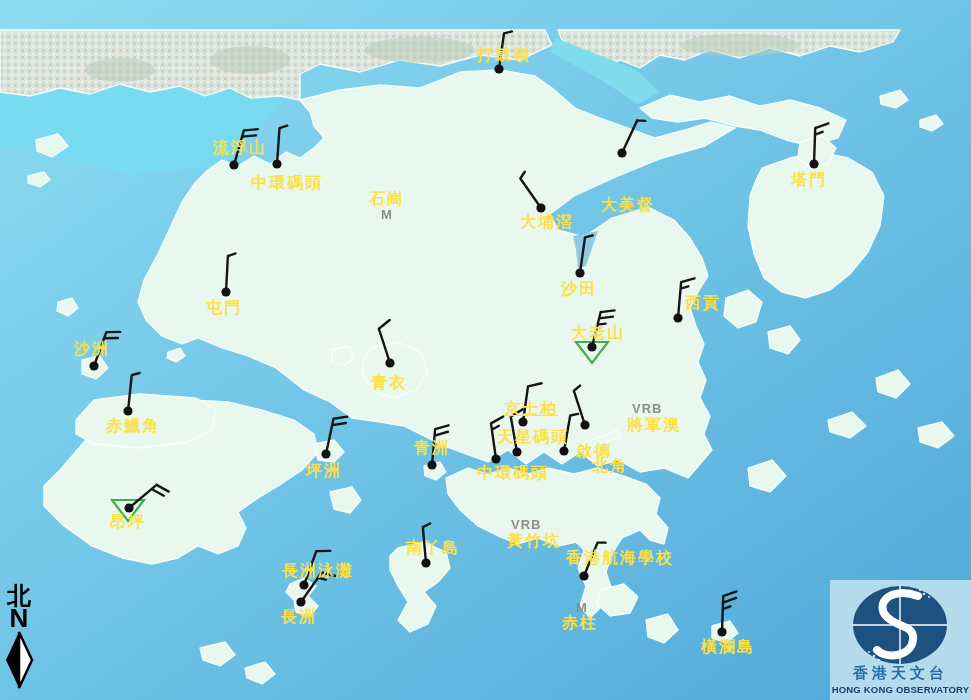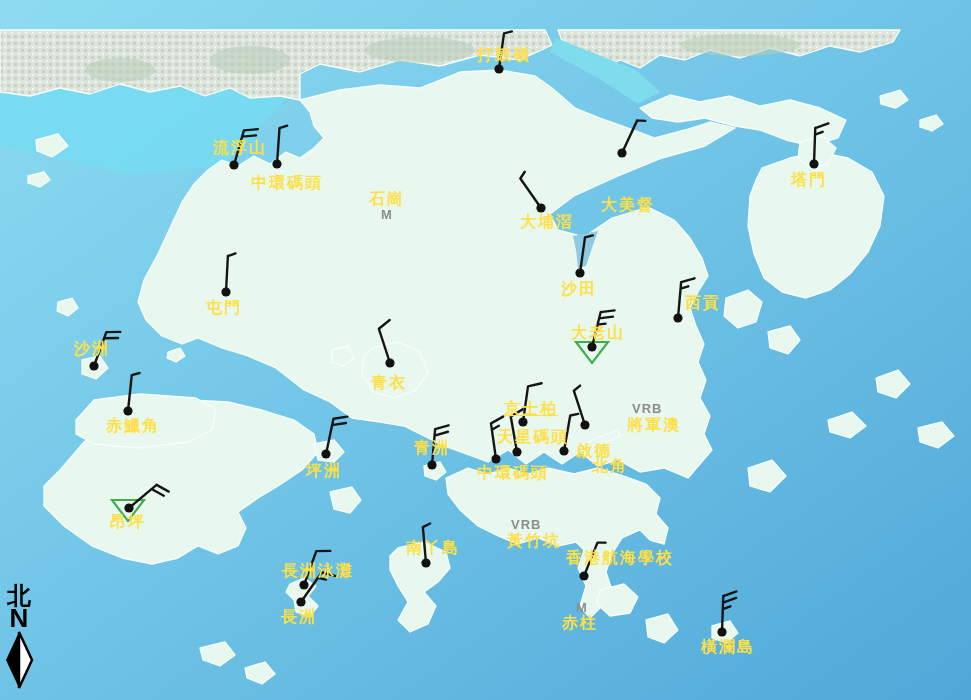--- a/index.html
+++ b/index.html
@@ -213,14 +213,32 @@
 
   <div id="compass">
     <div class="zh">北</div>
     <div class="en">N</div>
     <svg width="34" height="62">
       <path d="M17,3 L4,31 L17,59 Z" fill="#000"></path>
       <path d="M17,3 L30,31 L17,59 Z" fill="#fff" stroke="#000" stroke-width="2.5"></path>
     </svg>
   </div>
 
+  <div id="logo">
+    <svg width="141" height="86">
+      <ellipse cx="70" cy="45" rx="47" ry="39" fill="#1c5180"></ellipse>
+      <line x1="22" y1="45" x2="118" y2="45" stroke="#fff" stroke-width="1.4"></line>
+      <line x1="70" y1="5" x2="70" y2="85" stroke="#fff" stroke-width="1.4"></line>
+      <path d="M88,16 C60,6 44,24 57,37 C68,48 85,45 83,60 C81,76 58,80 47,70" fill="none" stroke="#fff" stroke-width="8" stroke-linecap="round"></path>
+      <g fill="#fff" opacity=".8">
+        <circle cx="94" cy="14" r="1.3"></circle>
+          <circle cx="99" cy="17" r="1.1"></circle>
+        <circle cx="90" cy="10" r="1.1"></circle>
+          <circle cx="44" cy="76" r="1.3"></circle>
+        <circle cx="39" cy="72" r="1.1"></circle>
+          <circle cx="49" cy="80" r="1.1"></circle>
+      </g>
+    </svg>
+    <div class="zh">香港天文台</div>
+    <div class="en">HONG KONG OBSERVATORY</div>
+  </div>
 
 </div>
 
 </body></html>

